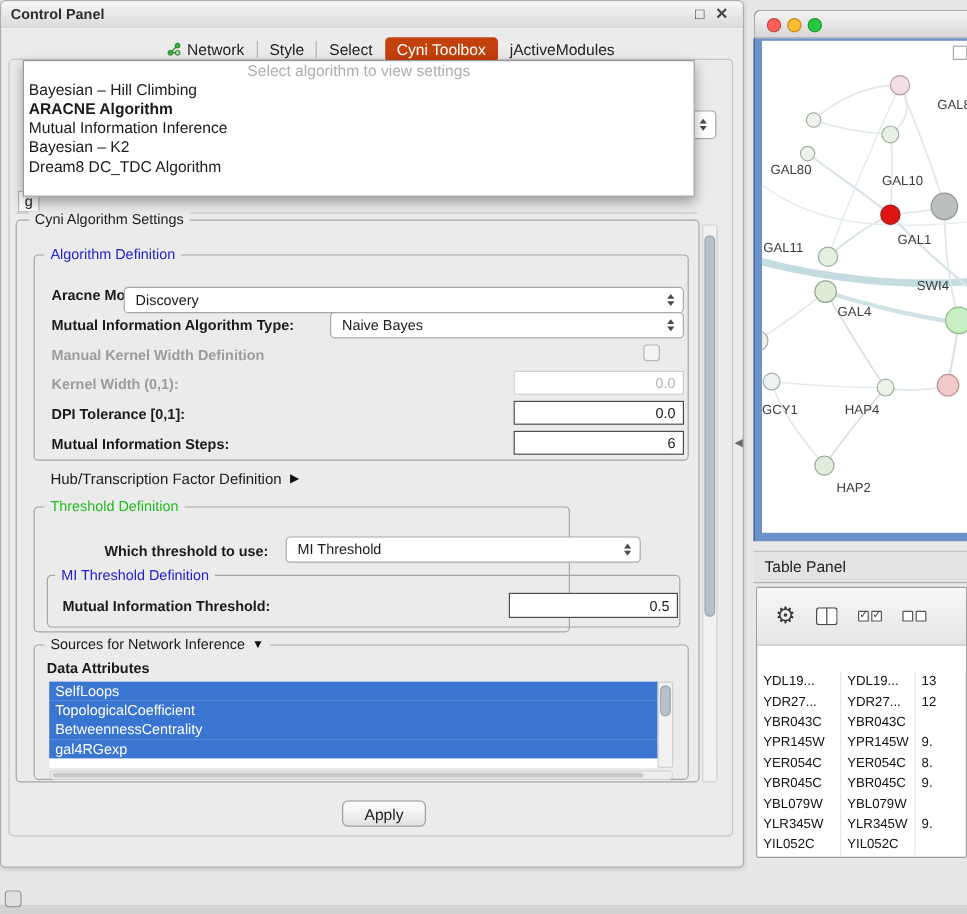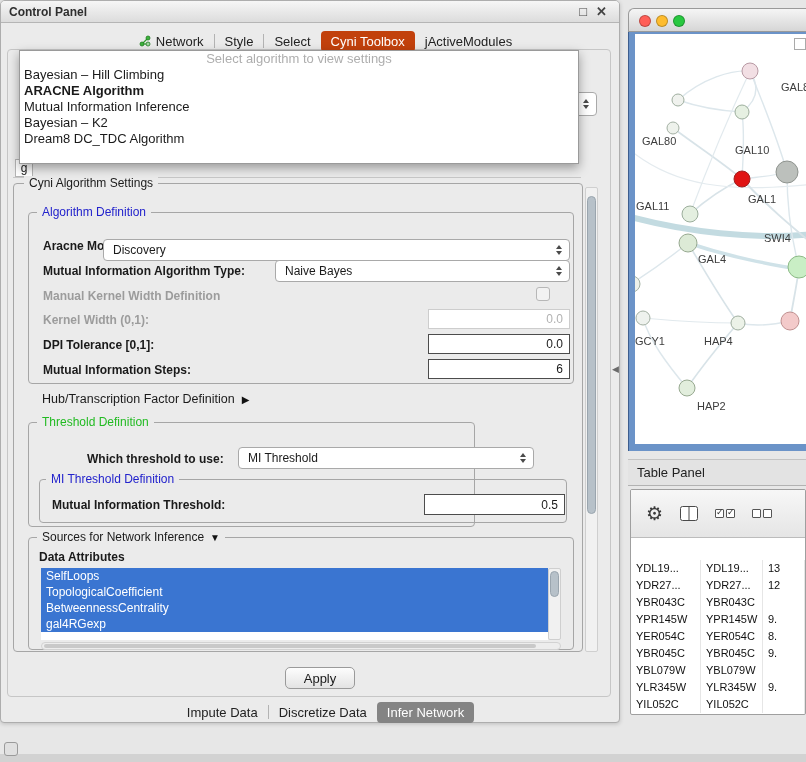--- a/index.html
+++ b/index.html
@@ -285,32 +285,20 @@
   </div>
 
   <div class="abs scroll-v" style="left:584px; top:186px; width:13px; height:465px;">
     <div class="thumb" style="top:8px; height:318px;"></div>
   </div>
 
   <div class="abs btn" style="left:268px; top:666px; width:70px; height:22px;margin-left:16px;">
     <span>Apply</span>
   </div>
 
-  <div class="abs tabrow" style="left:0; top:699px; width:620px; height:24px;">
-    <div class="tab">
-        <span>Impute Data</span>
-      </div>
-    <div class="sep"></div>
-    <div class="tab">
-        <span>Discretize Data</span>
-      </div>
-    <div class="tab sel" style="background:#848484;">
-        <span>Infer Network</span>
-      </div>
-  </div>
 </div>
 
 <div class="abs" style="left:612px; top:364px; font-size:9px; color:#6a6a6a;">◀</div>
 
 <div class="abs netwin" style="left:628px; top:8px; width:178px; height:443px;">
   <div class="net-titlebar">
     <span class="light" style="left: 10px; background: rgb(255, 95, 87);"></span>
     <span class="light" style="left: 27px; background: rgb(254, 188, 46);"></span>
     <span class="light" style="left: 44px; background: rgb(40, 200, 64);"></span>
   </div>

